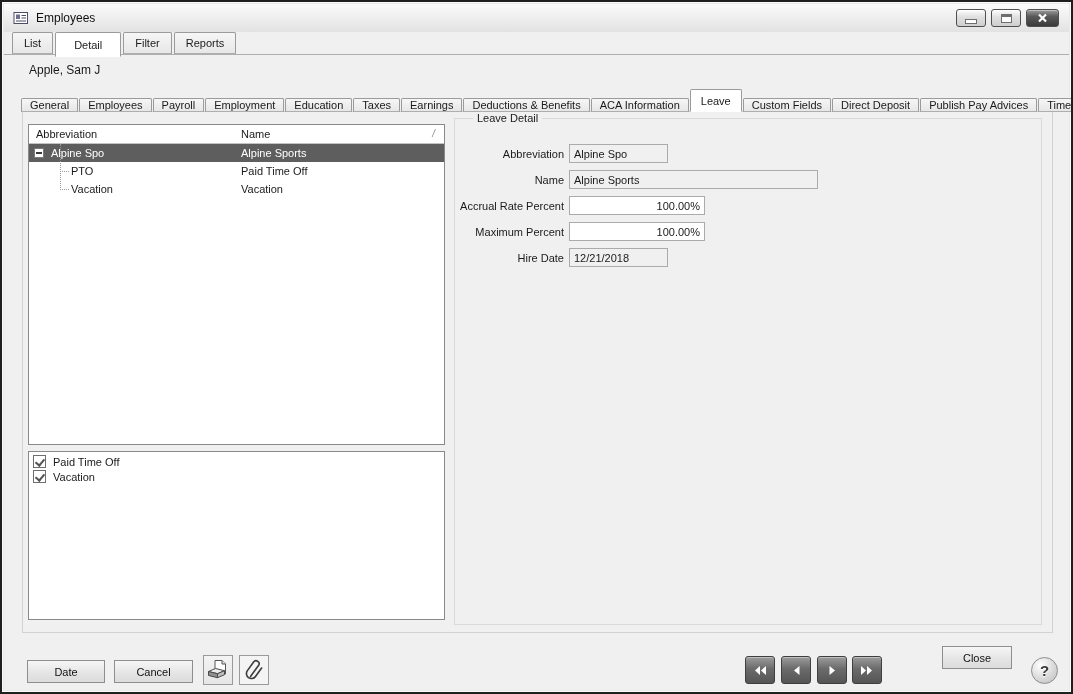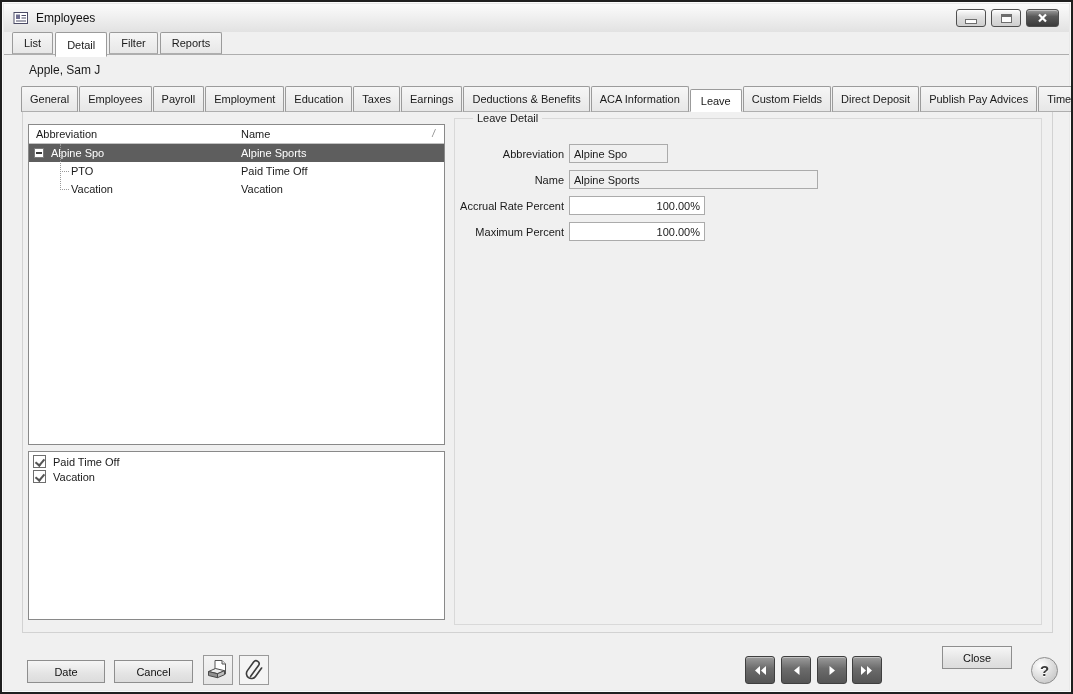--- a/index.html
+++ b/index.html
@@ -33,26 +33,26 @@
   .main-tab-line { position:absolute; left:2px; right:2px; top:30px; height:23px; border-bottom:1px solid #aeaeae; }
   .main-tabs { position:absolute; left:10px; top:30px; display:flex; align-items:flex-start; height:24px; z-index:2; }
   .tab {
     height:22px; padding:0 11px; display:flex; align-items:center;
     background:linear-gradient(#f6f6f6,#e7e7e7);
     border:1px solid #9b9b9b; border-bottom:1px solid #aeaeae;
     border-radius:2px 2px 0 0; margin-right:2px; white-space:nowrap;
   }
   .tab.active {
     height:25px; background:#ffffff; border-bottom:1px solid #ffffff;
-    position:relative; z-index:3; padding:0 11px;
+    position:relative; z-index:3; padding:0 18px;
   }
   
   .employee-name { position:absolute; left:27px; top:61px; font-size:12px; }
   .detail-tabs { position:absolute; left:19px; top:88px; display:flex; align-items:flex-end; height:22px; z-index:2; }
-  .detail-tabs .tab { height:14px; padding:12px 8px; margin-right:1px; }
+  .detail-tabs .tab { height:14px; padding:0 8px; margin-right:1px; }
   .detail-tabs .tab.active { height:23px; padding:0 10px; }
   
   .tab-page { position:absolute; left:20px; top:109px; width:1031px; height:522px;
     border:1px solid #d2d2d2; background:#f0f0f0; }
   
   .tree-panel { position:absolute; left:26px; top:122px; width:417px; height:321px;
     background:#ffffff; border:1px solid #898989; overflow:hidden; }
   .tree-header { position:relative; height:19px; border-bottom:1px solid #c3c3c3; background:#ffffff; }
   .tree-header .col1 { position:absolute; left:7px; top:3px; }
   .tree-header .col2 { position:absolute; left:212px; top:3px; }
@@ -216,20 +216,24 @@
       <span class="field readonly w-name">Alpine Sports</span>
     </div>
     <div class="field-row" style="top:77px;">
       <span class="field-label">Accrual Rate Percent</span>
       <span class="field num w-pct">100.00%</span>
     </div>
     <div class="field-row" style="top:103px;">
       <span class="field-label">Maximum Percent</span>
       <span class="field num w-pct">100.00%</span>
     </div>
+    <div class="field-row" style="top:129px;">
+      <span class="field-label">Hire Date</span>
+      <span class="field readonly w-date">12/21/2018</span>
+    </div>
   </div>
 
   <div class="btn save-btn">Date</div>
   <div class="btn cancel-btn">Cancel</div>
 
   <div class="icon-btn print-btn">
     <svg width="24" height="24" viewBox="0 0 24 24">
       <path d="M9 2.5 h7 l3.5 3.5 v10 h-10.5 z" fill="#ffffff" stroke="#555555" stroke-width="1"></path>
       <path d="M16 2.5 v3.5 h3.5" fill="#e6e6e6" stroke="#555555" stroke-width="1"></path>
       <path d="M2.5 13.5 l7 -3 l9 2.2 l-7 3 z" fill="#ededed" stroke="#4a4a4a" stroke-width="1"></path>

